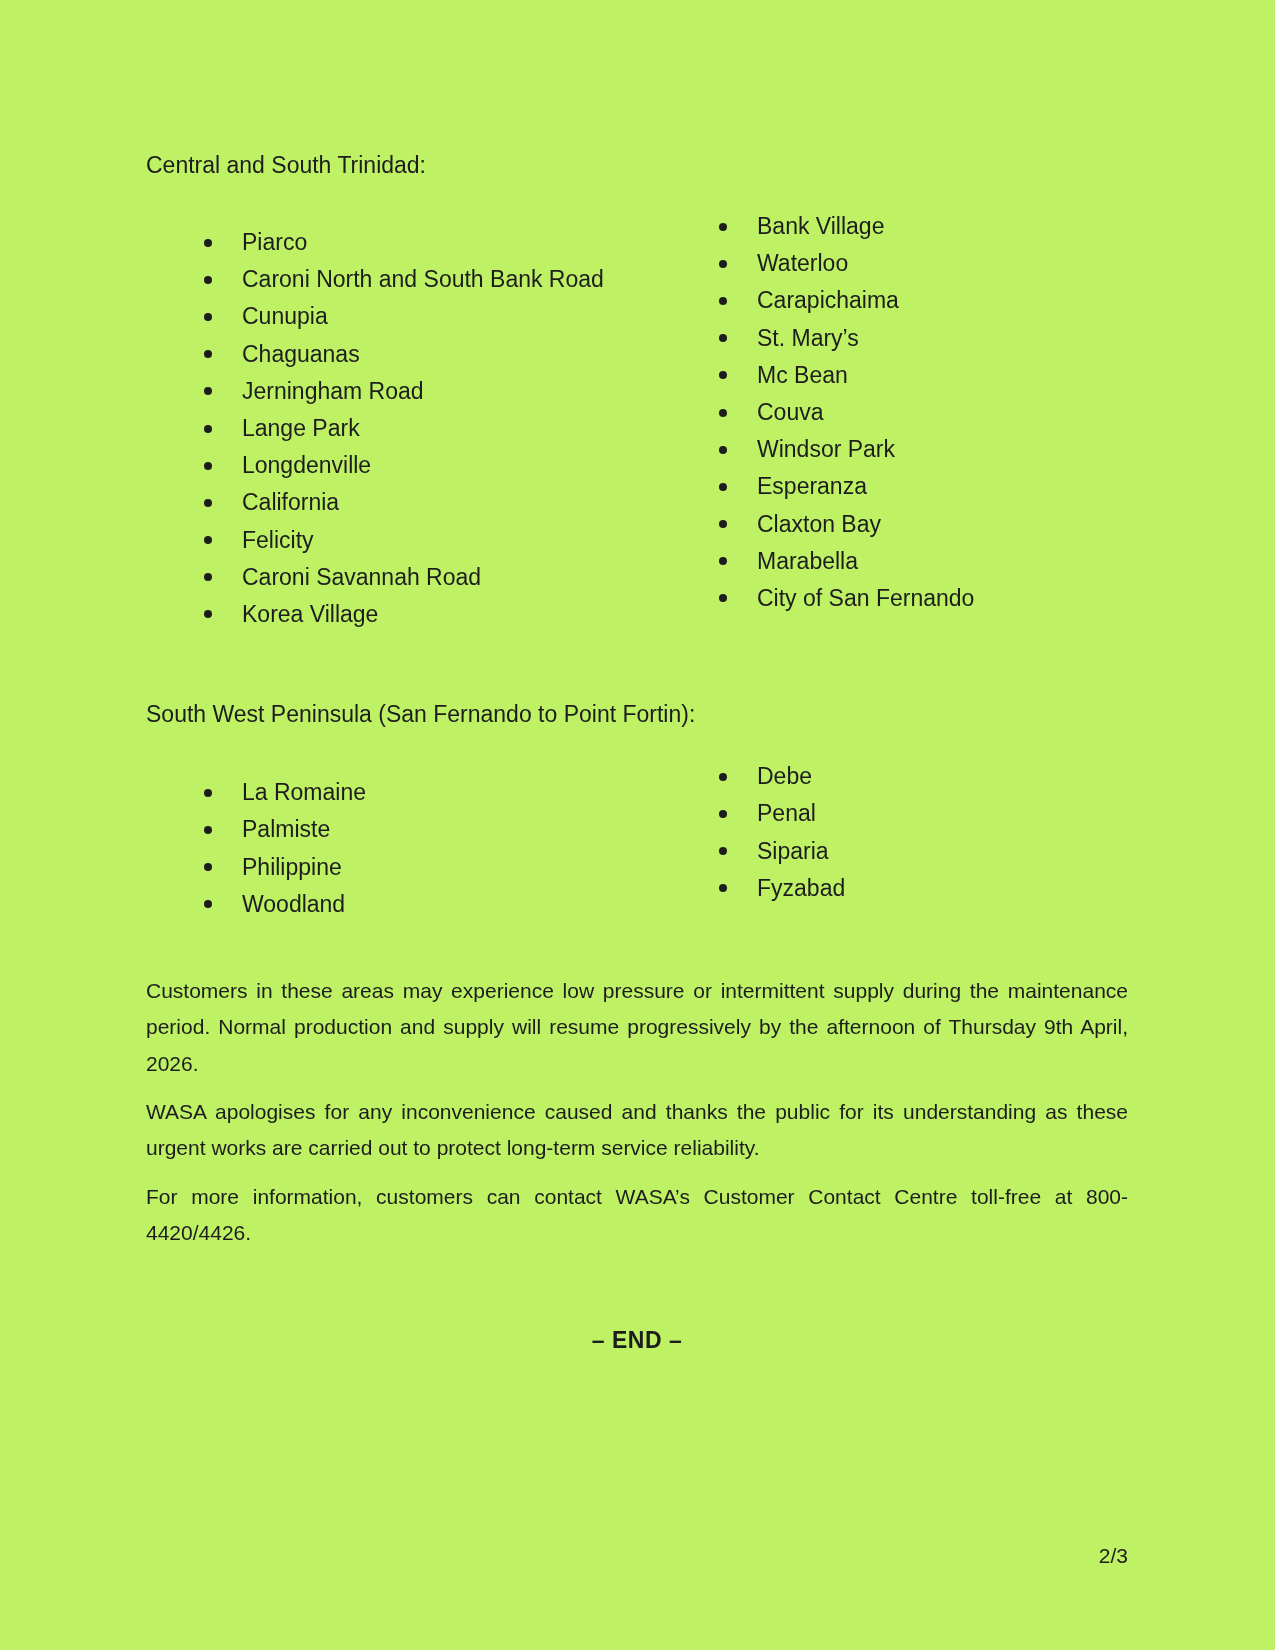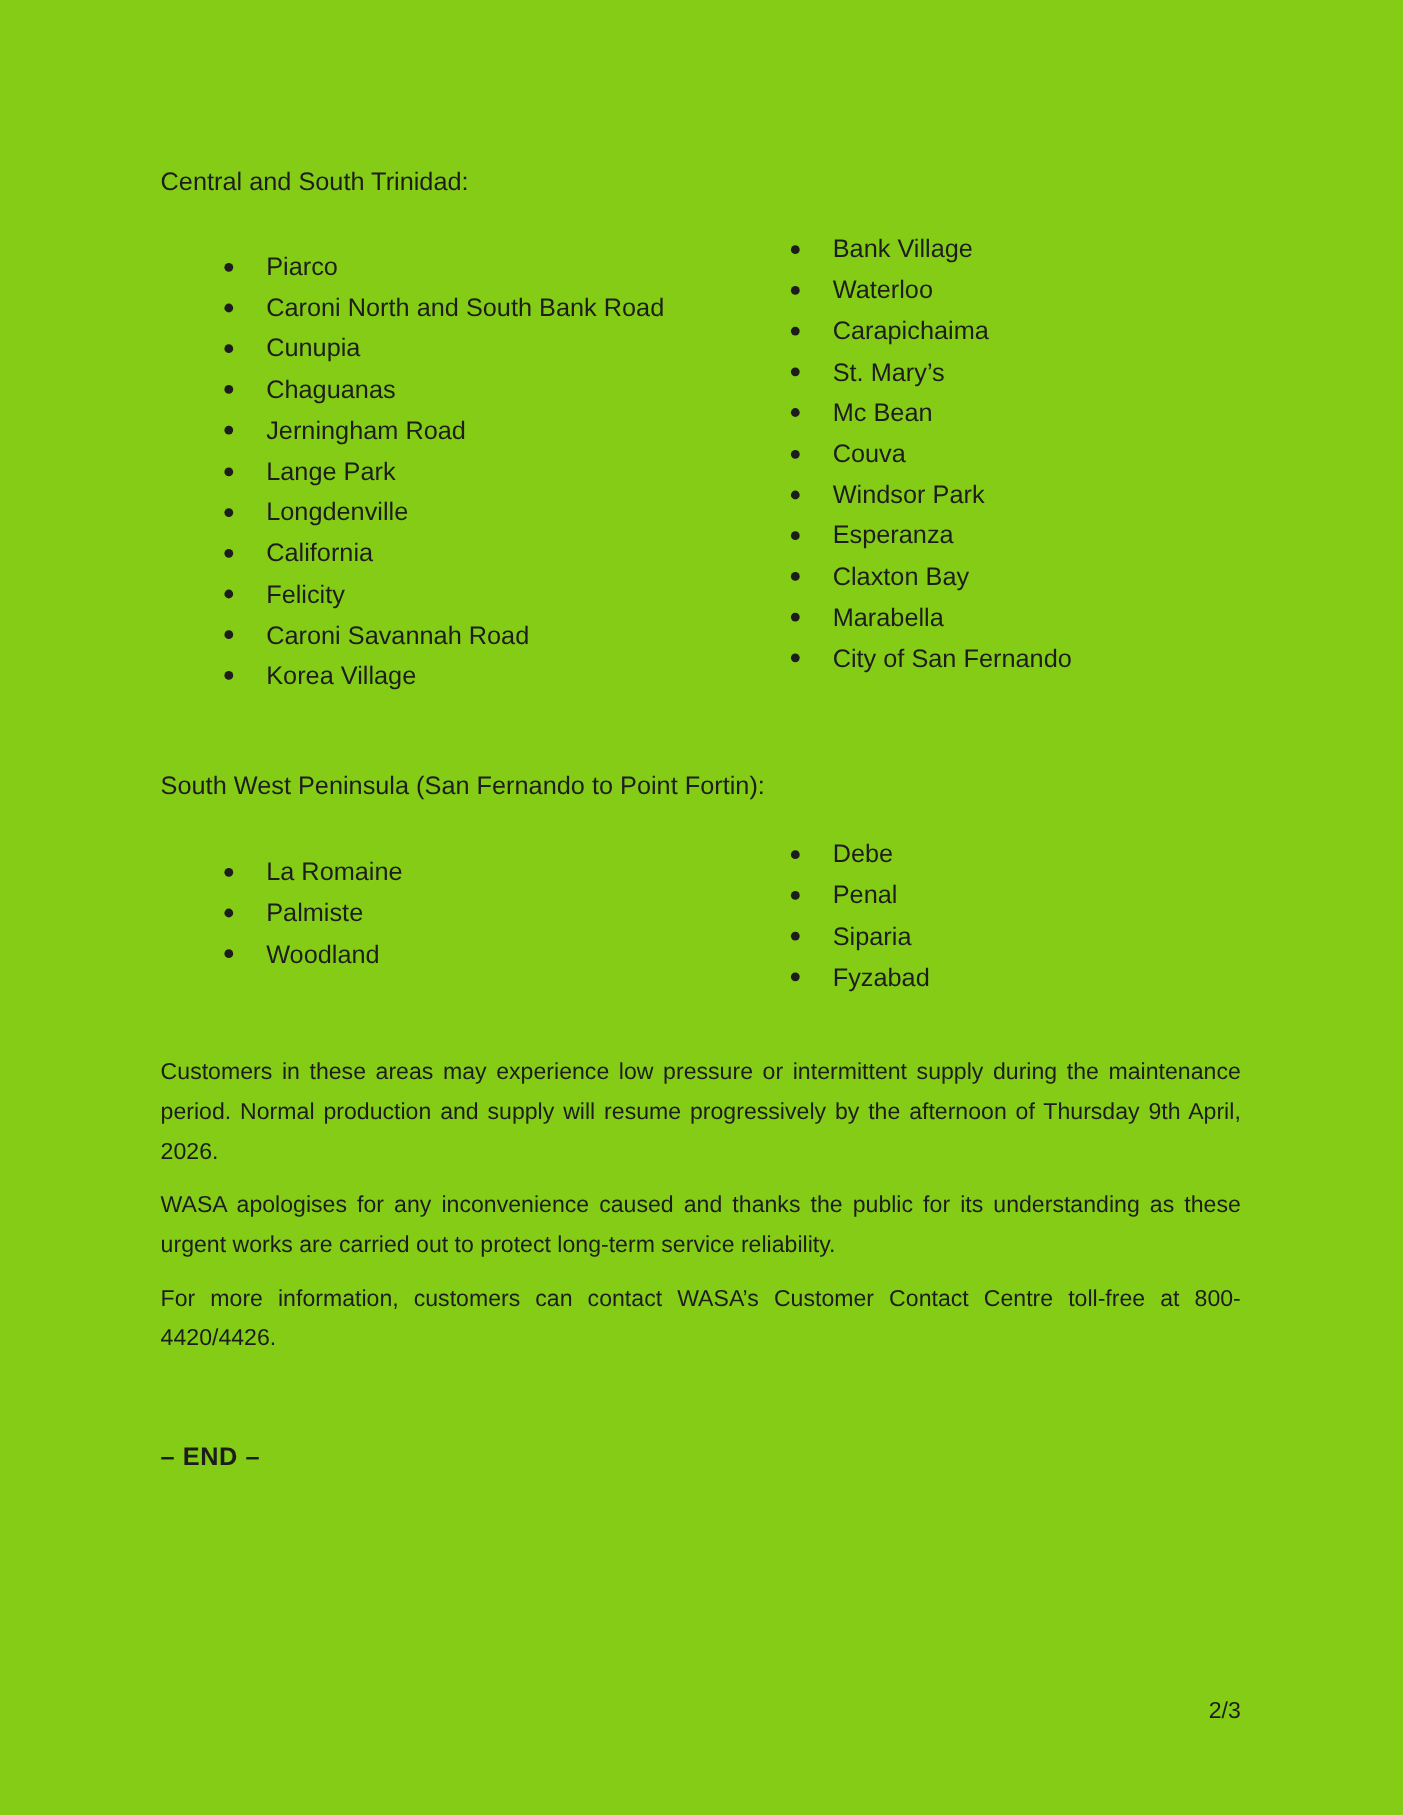--- a/index.html
+++ b/index.html
@@ -1,20 +1,20 @@
 <!DOCTYPE html>
 <html><head>
 <meta charset="utf-8">
 <style>
   html, body { margin: 0; padding: 0; background: #ffffff; }
   .page {
     position: relative;
     width: 1275px;
     height: 1650px;
-    background: #84cc16;
+    background: #bef264;
     font-family: "Liberation Sans", sans-serif;
     color: #1d1d1d;
     overflow: hidden;
   }
   .content {
     position: absolute;
     left: 146px;
     top: 0;
     width: 982px;
   }
@@ -55,21 +55,21 @@
     text-align: justify;
   }
   .para-1 { margin-top: 50px; }
   .para-2 { margin-top: 12px; }
   .para-3 { margin-top: 12px; }
 
   .end-mark {
     margin: 75px 0 0 0;
     font-size: 23px;
     font-weight: bold;
-    text-align: left;
+    text-align: center;
     letter-spacing: 0.5px;
   }
   .page-number {
     position: absolute;
     right: 147px;
     top: 1544px;
     font-size: 21px;
   }
 </style>
 </head>
@@ -206,20 +206,24 @@
           <li class="area-item">
             <span class="bullet"></span>
             <span class="item-text">La Romaine</span>
           </li>
 
           <li class="area-item">
             <span class="bullet"></span>
             <span class="item-text">Palmiste</span>
           </li>
 
+          <li class="area-item">
+            <span class="bullet"></span>
+            <span class="item-text">Philippine</span>
+          </li>
 
           <li class="area-item">
             <span class="bullet"></span>
             <span class="item-text">Woodland</span>
           </li>
         </ul>
       <ul class="col right">
 
           <li class="area-item">
             <span class="bullet"></span>

